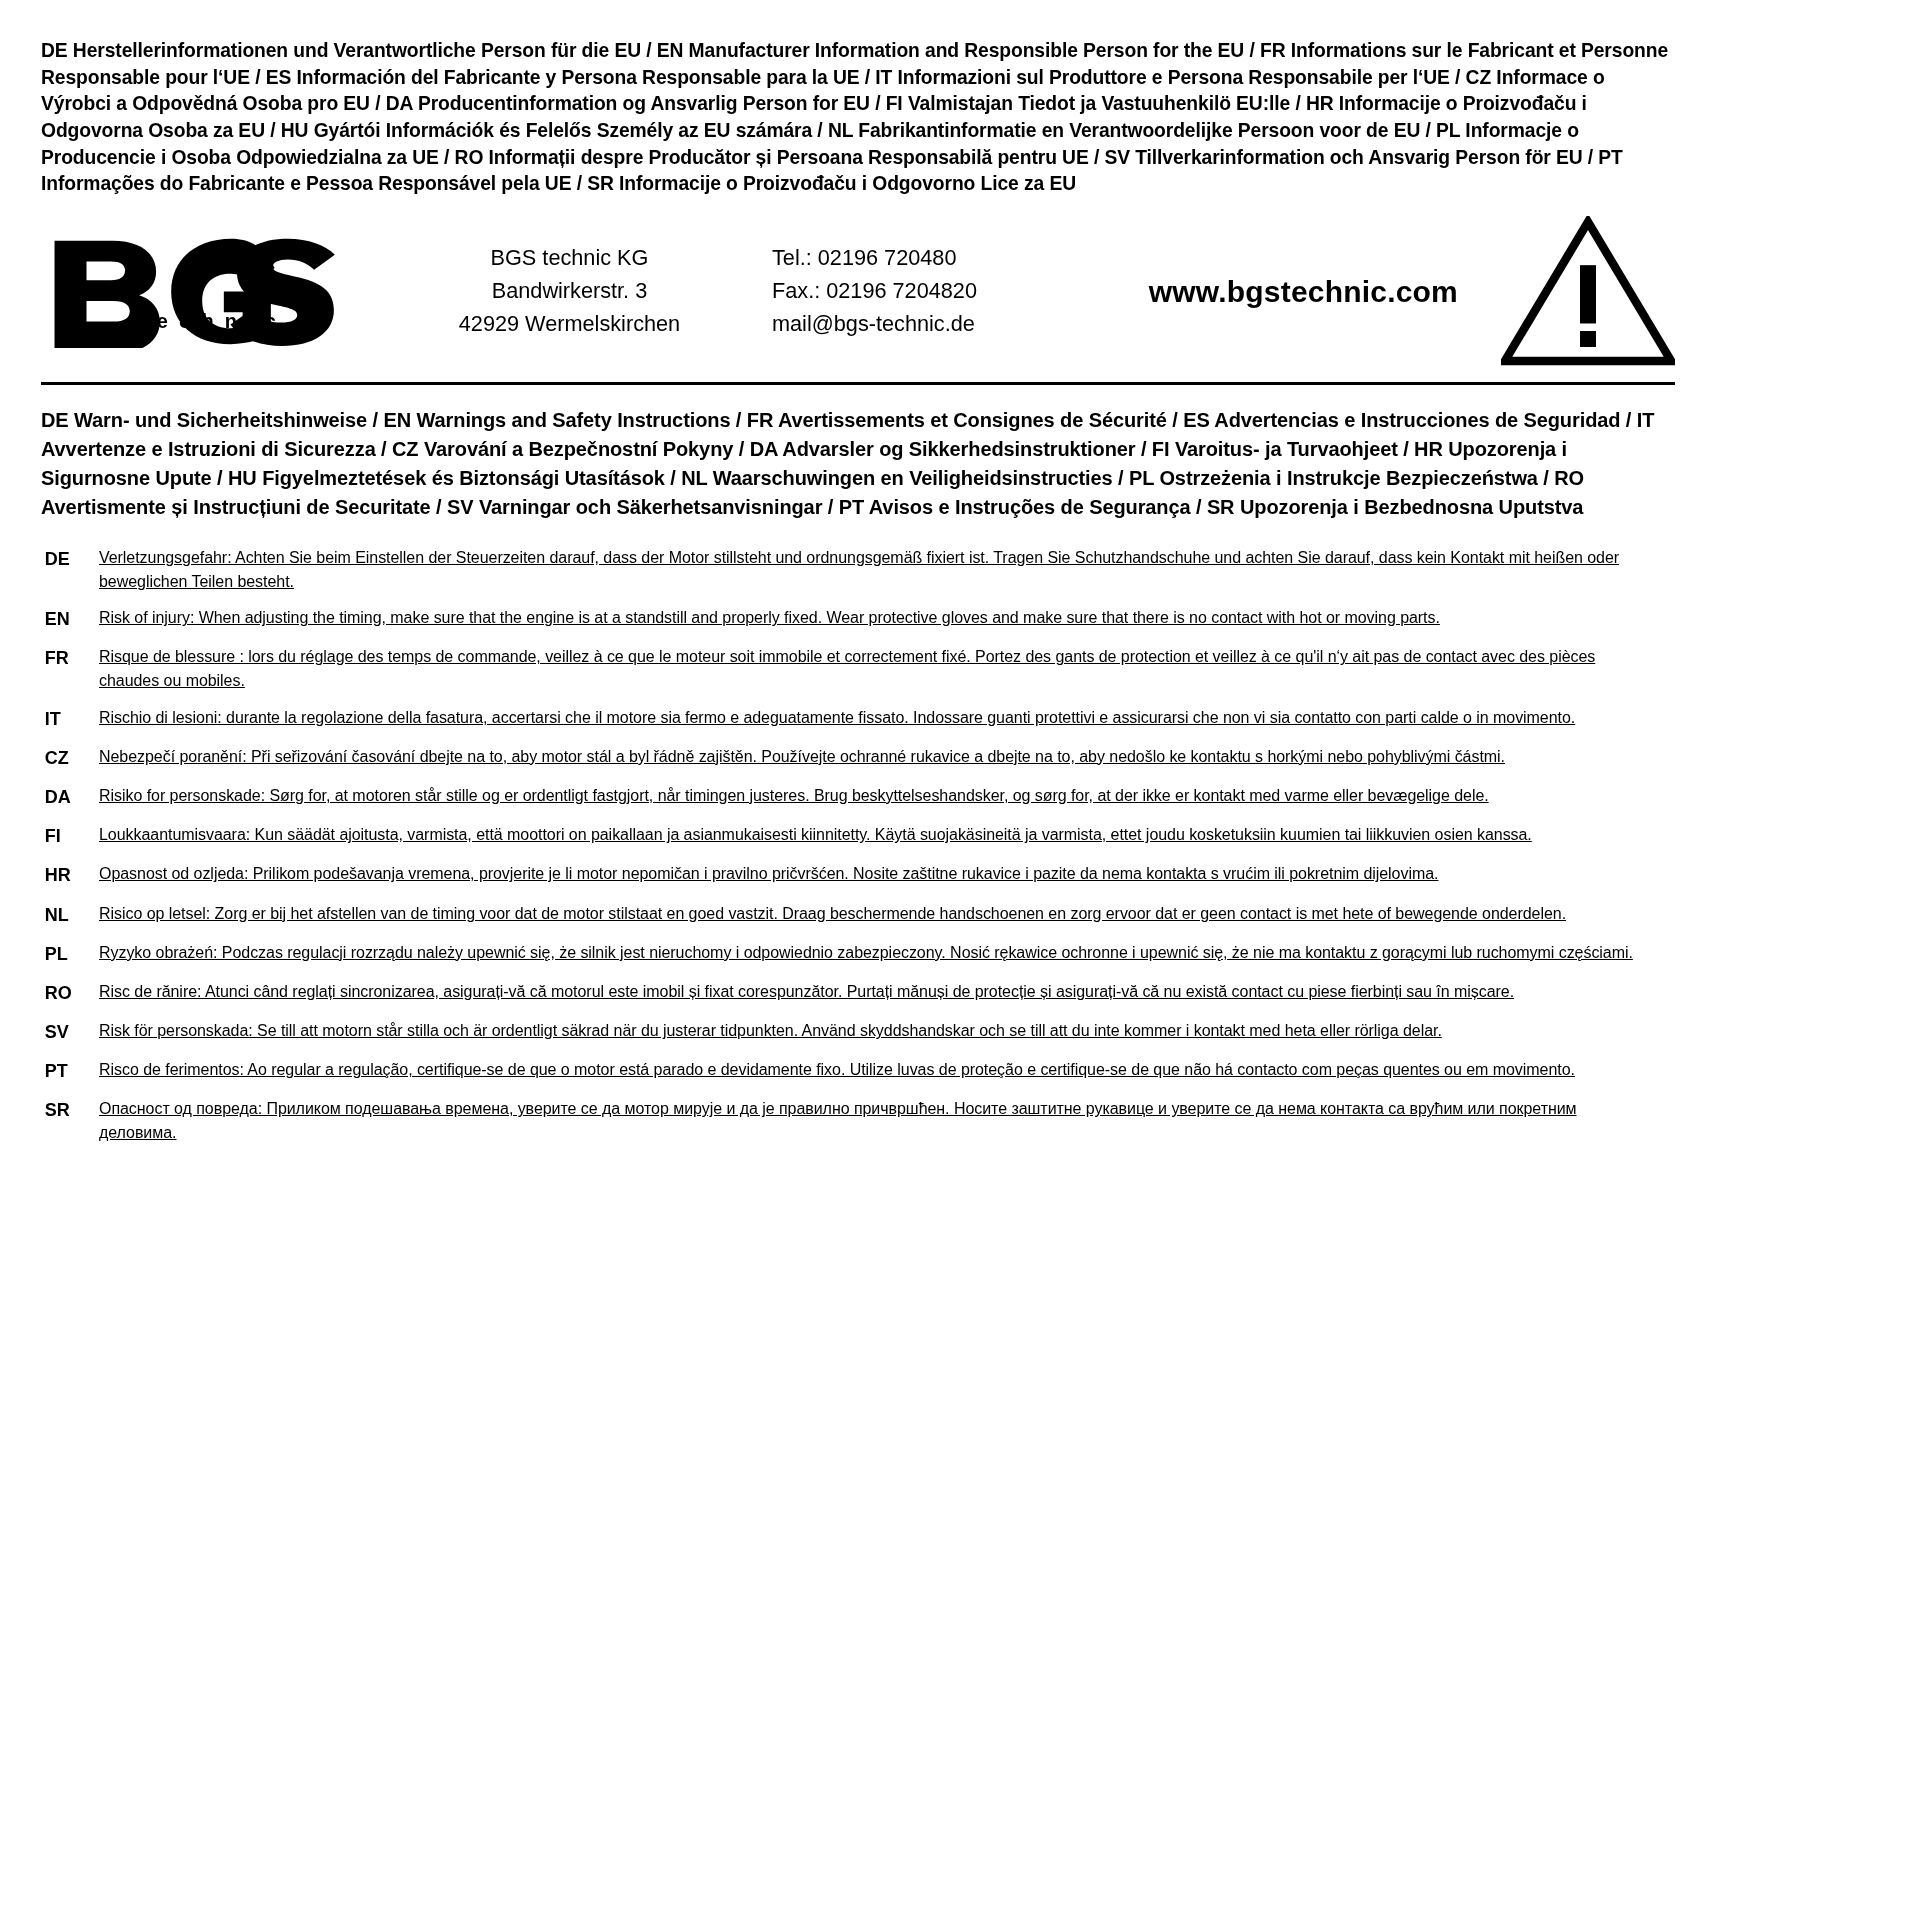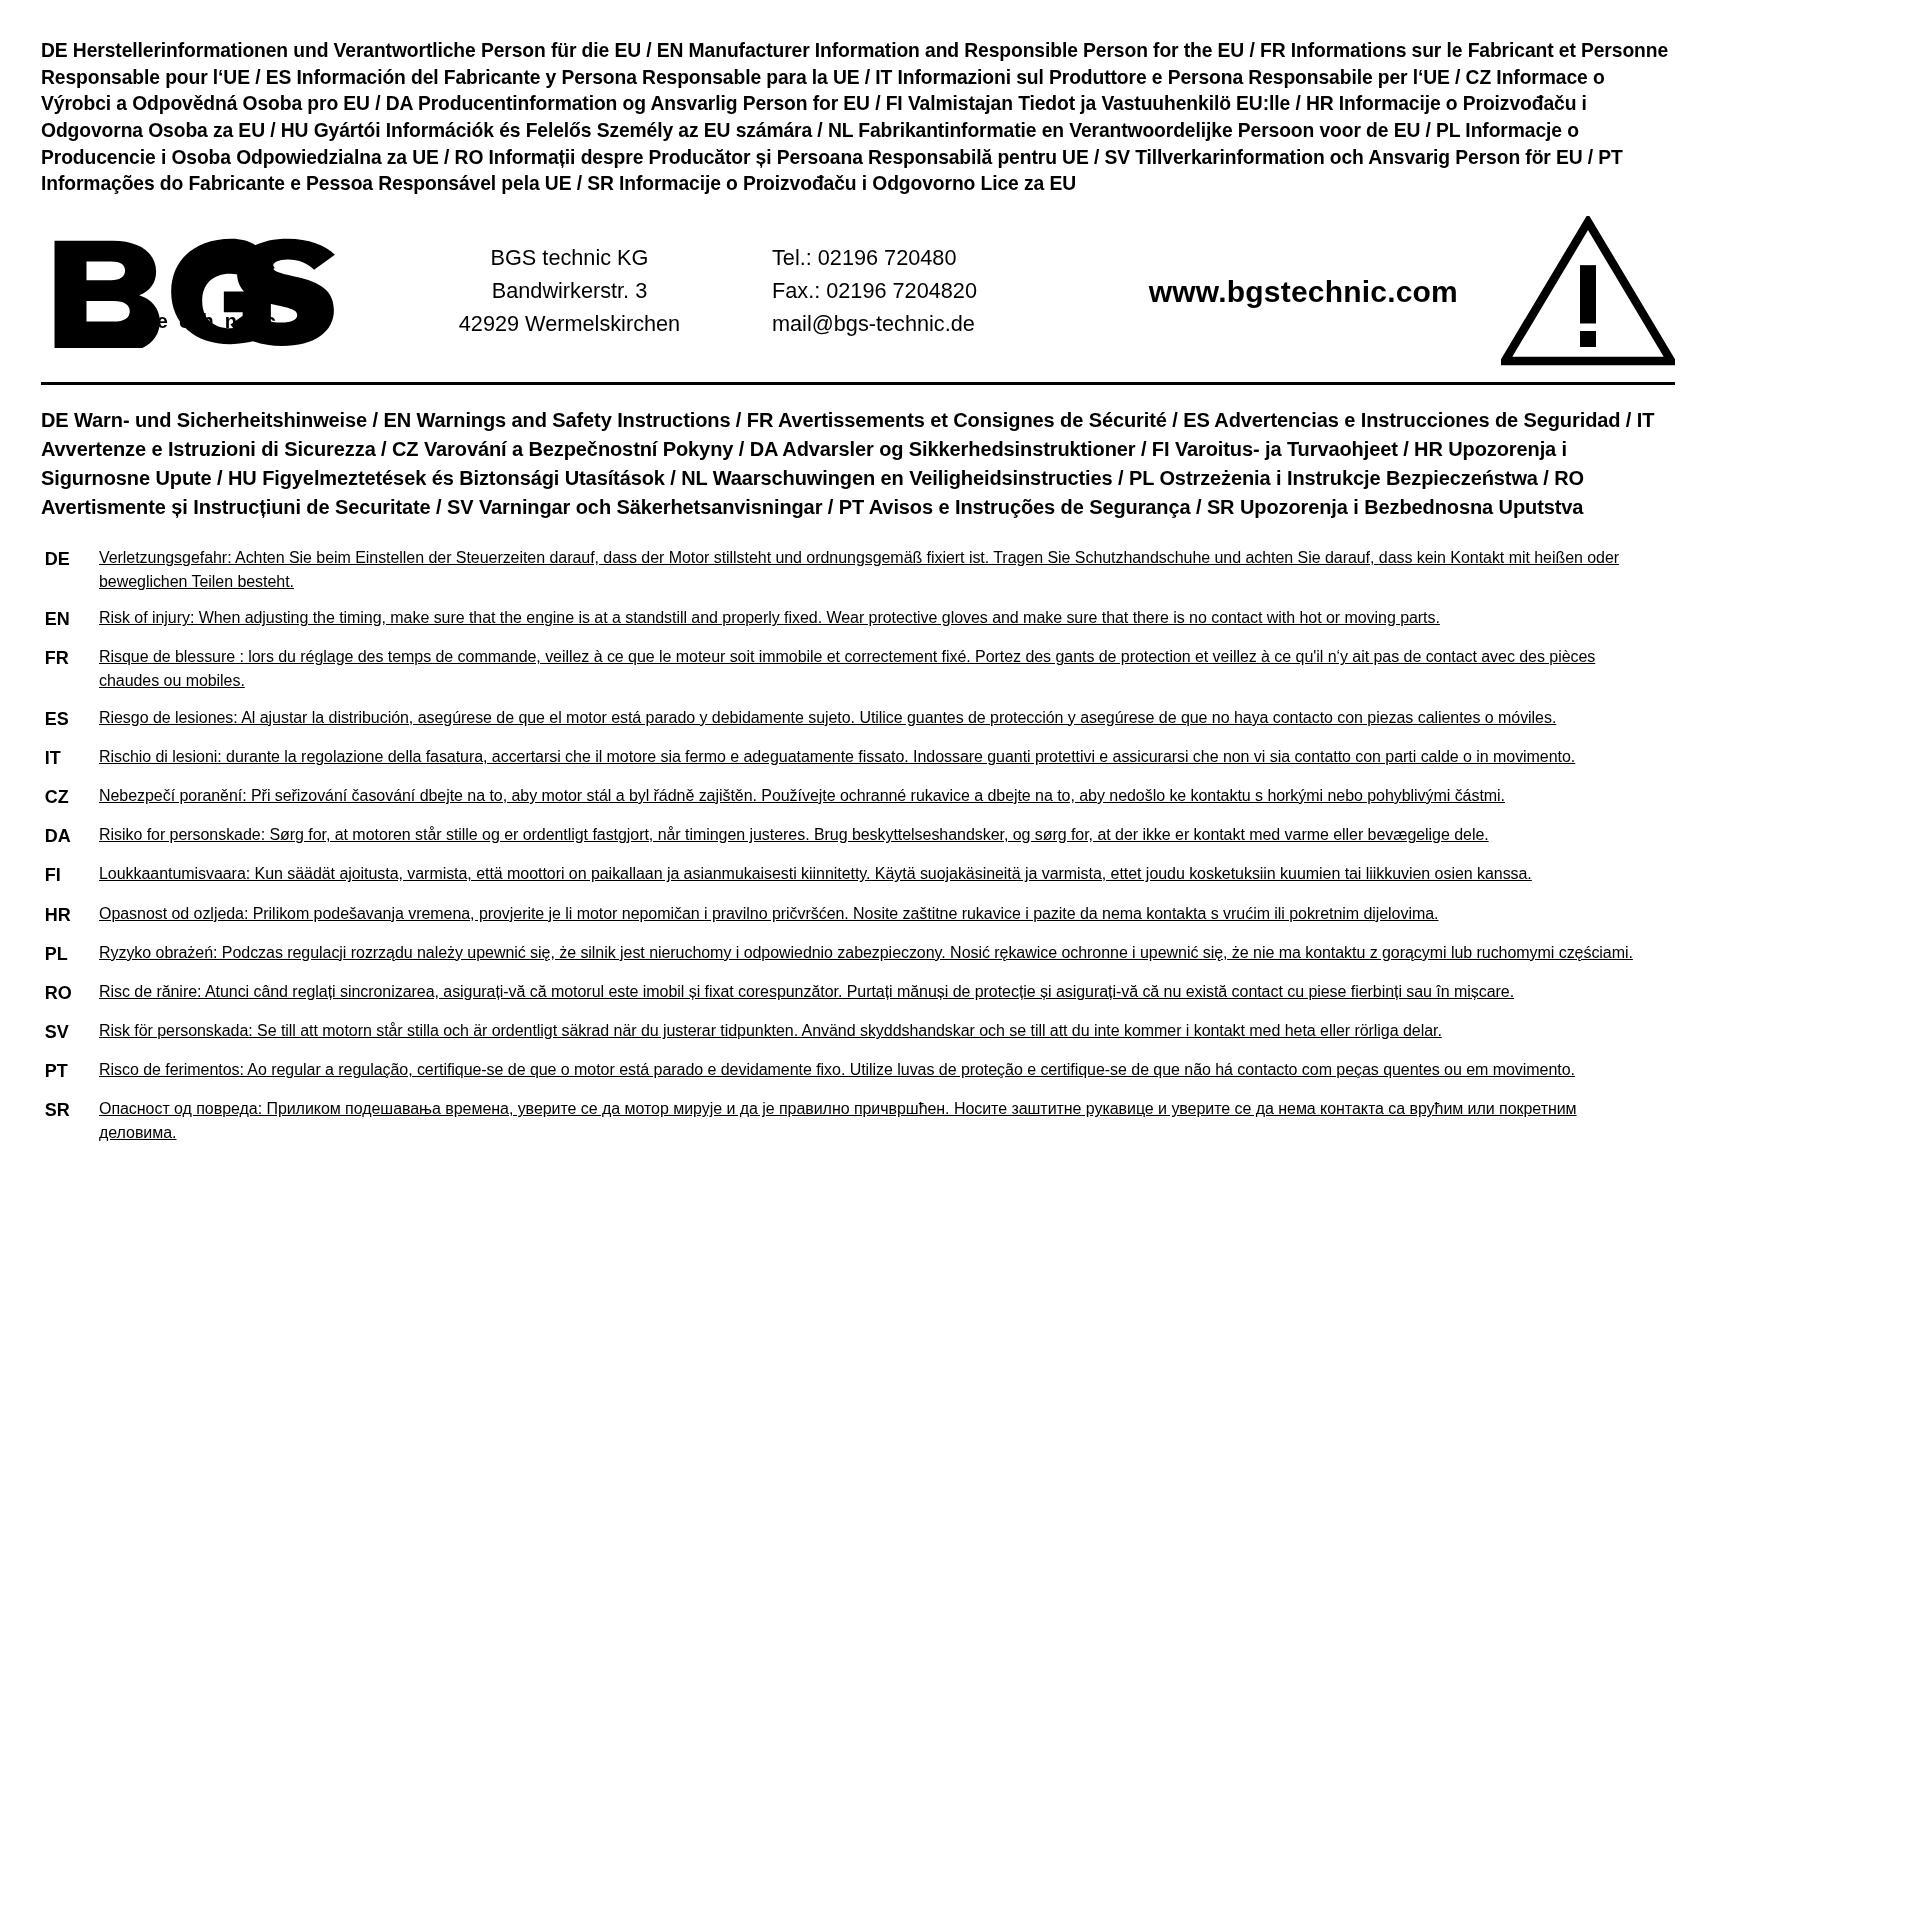--- a/index.html
+++ b/index.html
@@ -169,44 +169,44 @@
     </div>
     <div class="warn-row">
       <div class="warn-code">EN</div>
       <div class="warn-text">Risk of injury: When adjusting the timing, make sure that the engine is at a standstill and properly fixed. Wear protective gloves and make sure that there is no contact with hot or moving parts.</div>
     </div>
     <div class="warn-row">
       <div class="warn-code">FR</div>
       <div class="warn-text">Risque de blessure : lors du réglage des temps de commande, veillez à ce que le moteur soit immobile et correctement fixé. Portez des gants de protection et veillez à ce qu'il n‘y ait pas de contact avec des pièces chaudes ou mobiles.</div>
     </div>
     <div class="warn-row">
-      <div class="warn-code">ES</div>
-      <div class="warn-text">Riesgo de lesiones: Al ajustar la distribución, asegúrese de que el motor está parado y debidamente sujeto. Utilice guantes de protección y asegúrese de que no haya contacto con piezas calientes o móviles.</div>
-    </div>
-    <div class="warn-row">
       <div class="warn-code">IT</div>
       <div class="warn-text">Rischio di lesioni: durante la regolazione della fasatura, accertarsi che il motore sia fermo e adeguatamente fissato. Indossare guanti protettivi e assicurarsi che non vi sia contatto con parti calde o in movimento.</div>
     </div>
     <div class="warn-row">
       <div class="warn-code">CZ</div>
       <div class="warn-text">Nebezpečí poranění: Při seřizování časování dbejte na to, aby motor stál a byl řádně zajištěn. Používejte ochranné rukavice a dbejte na to, aby nedošlo ke kontaktu s horkými nebo pohyblivými částmi.</div>
     </div>
     <div class="warn-row">
       <div class="warn-code">DA</div>
       <div class="warn-text">Risiko for personskade: Sørg for, at motoren står stille og er ordentligt fastgjort, når timingen justeres. Brug beskyttelseshandsker, og sørg for, at der ikke er kontakt med varme eller bevægelige dele.</div>
     </div>
     <div class="warn-row">
       <div class="warn-code">FI</div>
       <div class="warn-text">Loukkaantumisvaara: Kun säädät ajoitusta, varmista, että moottori on paikallaan ja asianmukaisesti kiinnitetty. Käytä suojakäsineitä ja varmista, ettet joudu kosketuksiin kuumien tai liikkuvien osien kanssa.</div>
     </div>
     <div class="warn-row">
       <div class="warn-code">HR</div>
       <div class="warn-text">Opasnost od ozljeda: Prilikom podešavanja vremena, provjerite je li motor nepomičan i pravilno pričvršćen. Nosite zaštitne rukavice i pazite da nema kontakta s vrućim ili pokretnim dijelovima.</div>
     </div>
     <div class="warn-row">
+      <div class="warn-code">NL</div>
+      <div class="warn-text">Risico op letsel: Zorg er bij het afstellen van de timing voor dat de motor stilstaat en goed vastzit. Draag beschermende handschoenen en zorg ervoor dat er geen contact is met hete of bewegende onderdelen.</div>
+    </div>
+    <div class="warn-row">
       <div class="warn-code">PL</div>
       <div class="warn-text">Ryzyko obrażeń: Podczas regulacji rozrządu należy upewnić się, że silnik jest nieruchomy i odpowiednio zabezpieczony. Nosić rękawice ochronne i upewnić się, że nie ma kontaktu z gorącymi lub ruchomymi częściami.</div>
     </div>
     <div class="warn-row">
       <div class="warn-code">RO</div>
       <div class="warn-text">Risc de rănire: Atunci când reglați sincronizarea, asigurați-vă că motorul este imobil și fixat corespunzător. Purtați mănuși de protecție și asigurați-vă că nu există contact cu piese fierbinți sau în mișcare.</div>
     </div>
     <div class="warn-row">
       <div class="warn-code">SV</div>
       <div class="warn-text">Risk för personskada: Se till att motorn står stilla och är ordentligt säkrad när du justerar tidpunkten. Använd skyddshandskar och se till att du inte kommer i kontakt med heta eller rörliga delar.</div>

